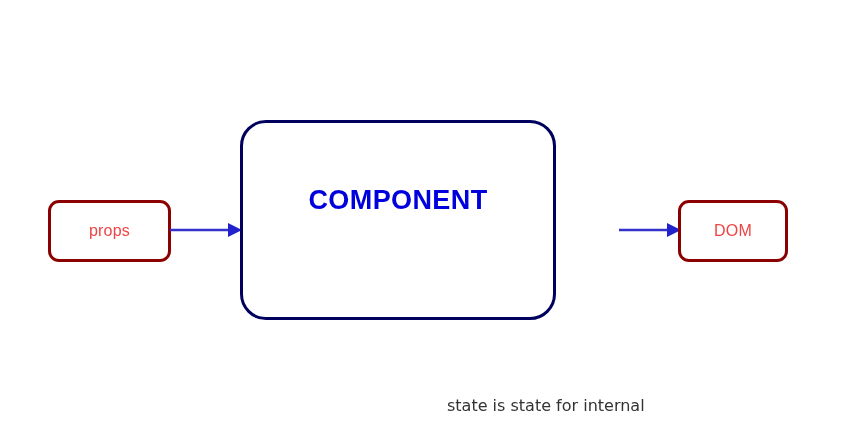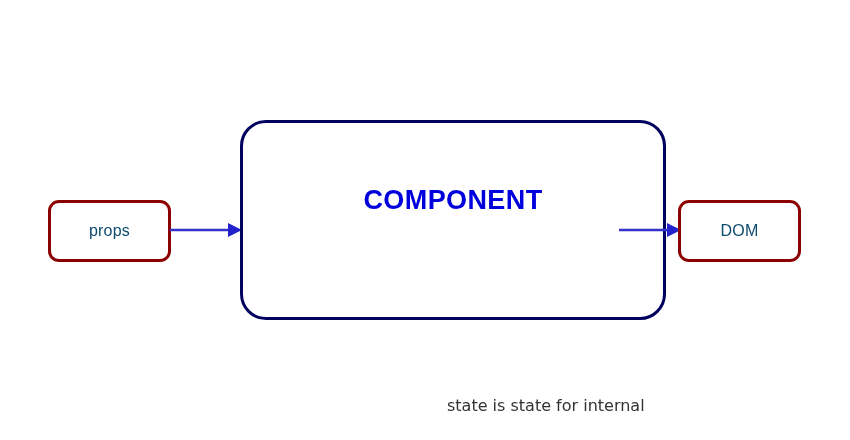--- a/index.html
+++ b/index.html
@@ -28,21 +28,21 @@
     justify-content: center;
     background: #ffffff;
   }
 
   .node-red {
     border: 3px solid #8b0000;
     border-radius: 11px;
   }
 
   .node-label-purple {
-    color: #0c4a6e;
+    color: #ef4444;
     font-family: "Liberation Sans", sans-serif;
     font-size: 16px;
     font-weight: normal;
     line-height: 1;
     letter-spacing: 0.2px;
     white-space: nowrap;
   }
 
   
   #props-node {
@@ -50,21 +50,21 @@
     top: 200px;
     width: 123px;
     height: 62px;
   }
 
   
   #component-node {
     position: absolute;
     left: 240px;
     top: 120px;
-    width: 426px;
+    width: 316px;
     height: 200px;
     box-sizing: border-box;
     border: 3px solid #00005e;
     border-radius: 26px;
     background: #ffffff;
   }
 
   #component-title {
     position: absolute;
     left: 0;
@@ -85,21 +85,21 @@
     left: 378px;
     top: 240px;
     width: 102px;
     height: 50px;
   }
 
   
   #dom-node {
     left: 678px;
     top: 200px;
-    width: 123px;
+    width: 110px;
     height: 62px;
   }
 
   
   .arrow {
     position: absolute;
     height: 24px;
     top: 218px;
     overflow: visible;
   }

